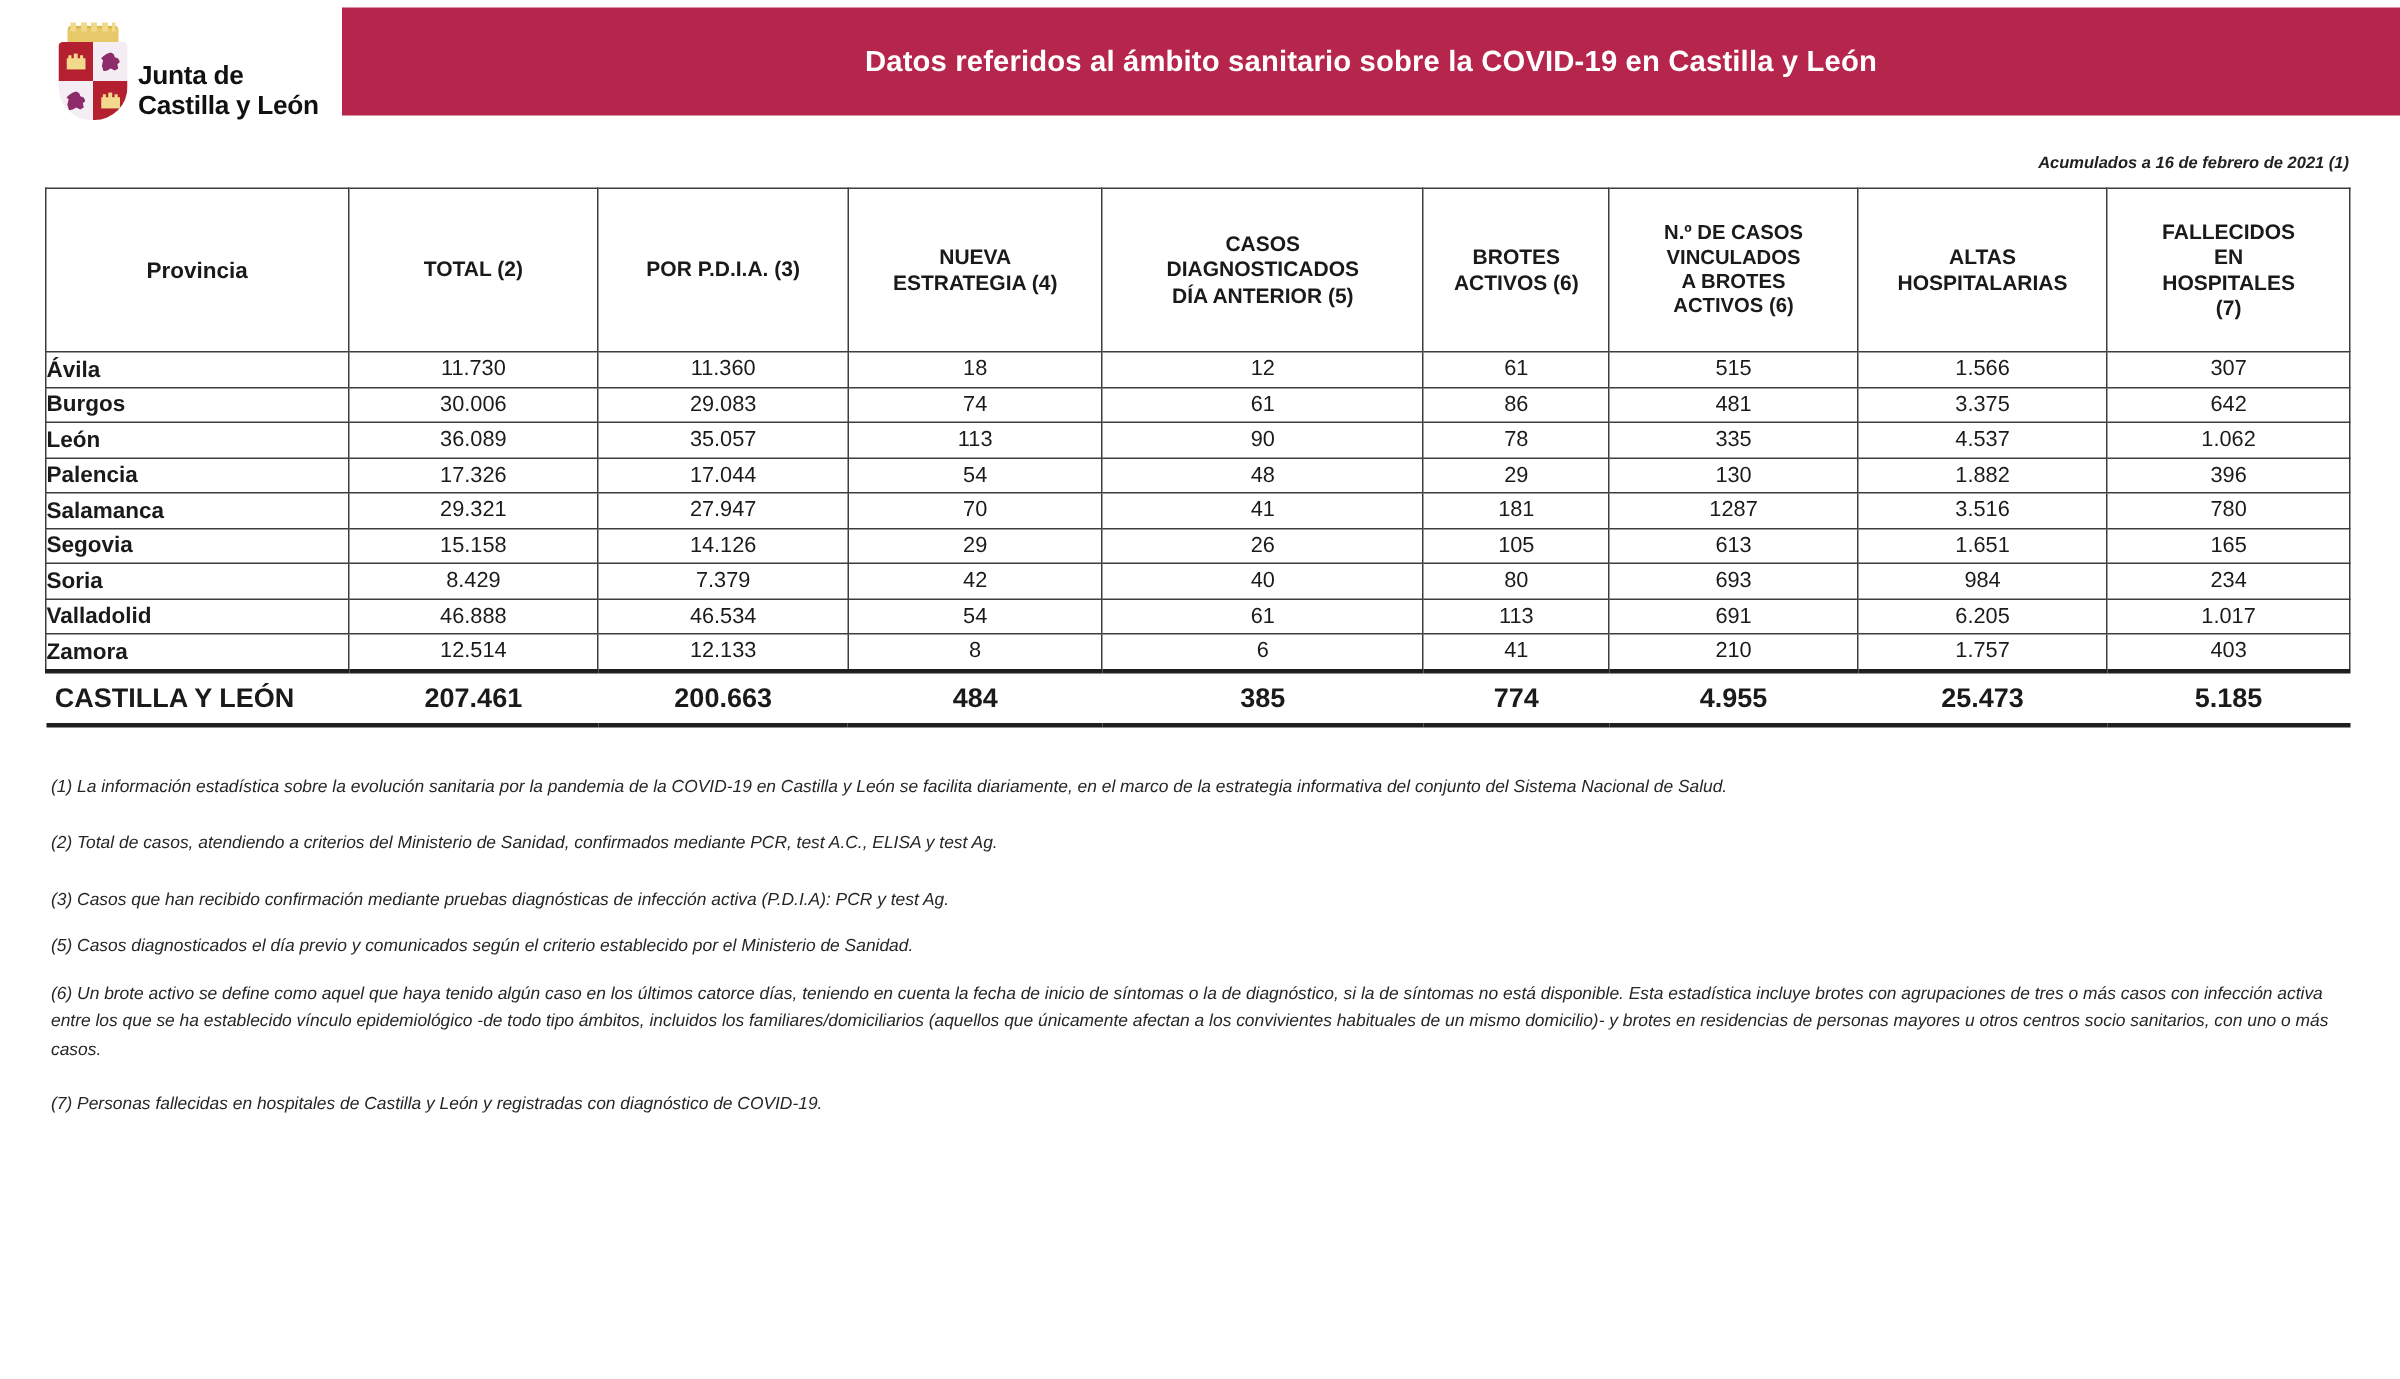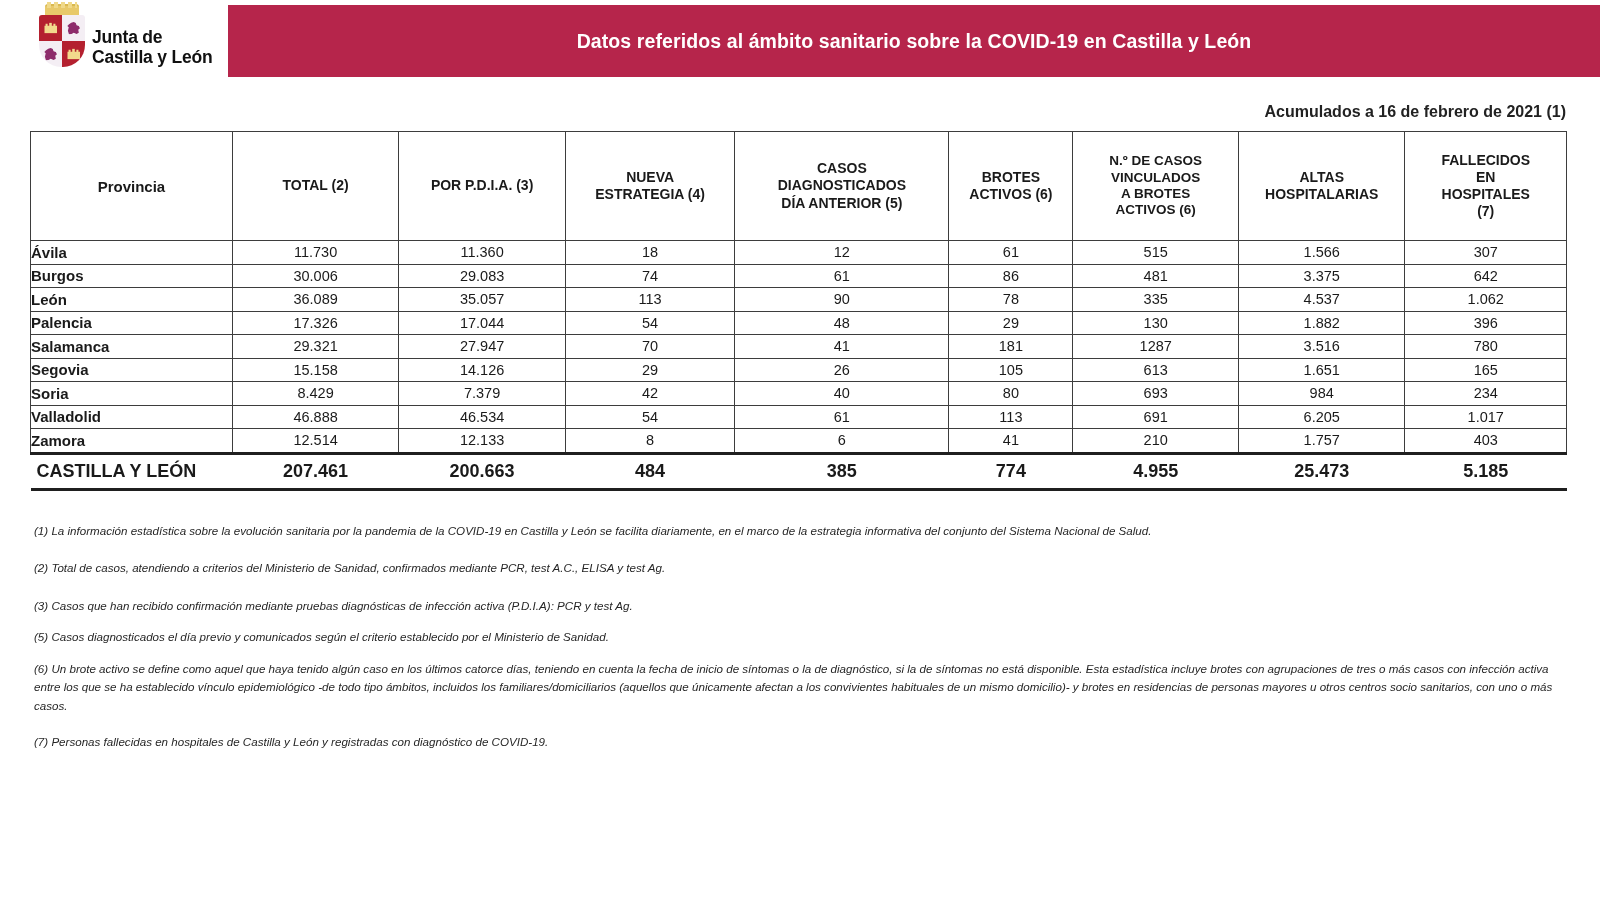--- a/index.html
+++ b/index.html
@@ -17,21 +17,21 @@
   }
 
   
   .header {
     position: relative;
     height: 85px;
   }
   .logo-block {
     position: absolute;
     left: 28px;
-    top: 2px;
+    top: 15px;
     width: 180px;
     height: 80px;
     display: flex;
     align-items: flex-start;
   }
   .crest {
     width: 52px;
     height: 66px;
     position: relative;
     flex: 0 0 auto;
@@ -65,22 +65,23 @@
     font-size: 19.5px;
     letter-spacing: 0.1px;
     text-align: center;
   }
 
   
   .date-line {
     text-align: right;
     padding-right: 34px;
     margin-top: 18px;
-    font-weight: bold;
-    font-size: 16px;
+    font-style: italic;
+    font-weight: bold;
+    font-size: 11px;
     color: #222;
   }
 
   
   .table-wrap {
     margin: 10px 30px 0 30px;
   }
   table.covid {
     border-collapse: collapse;
     width: 1537px;

